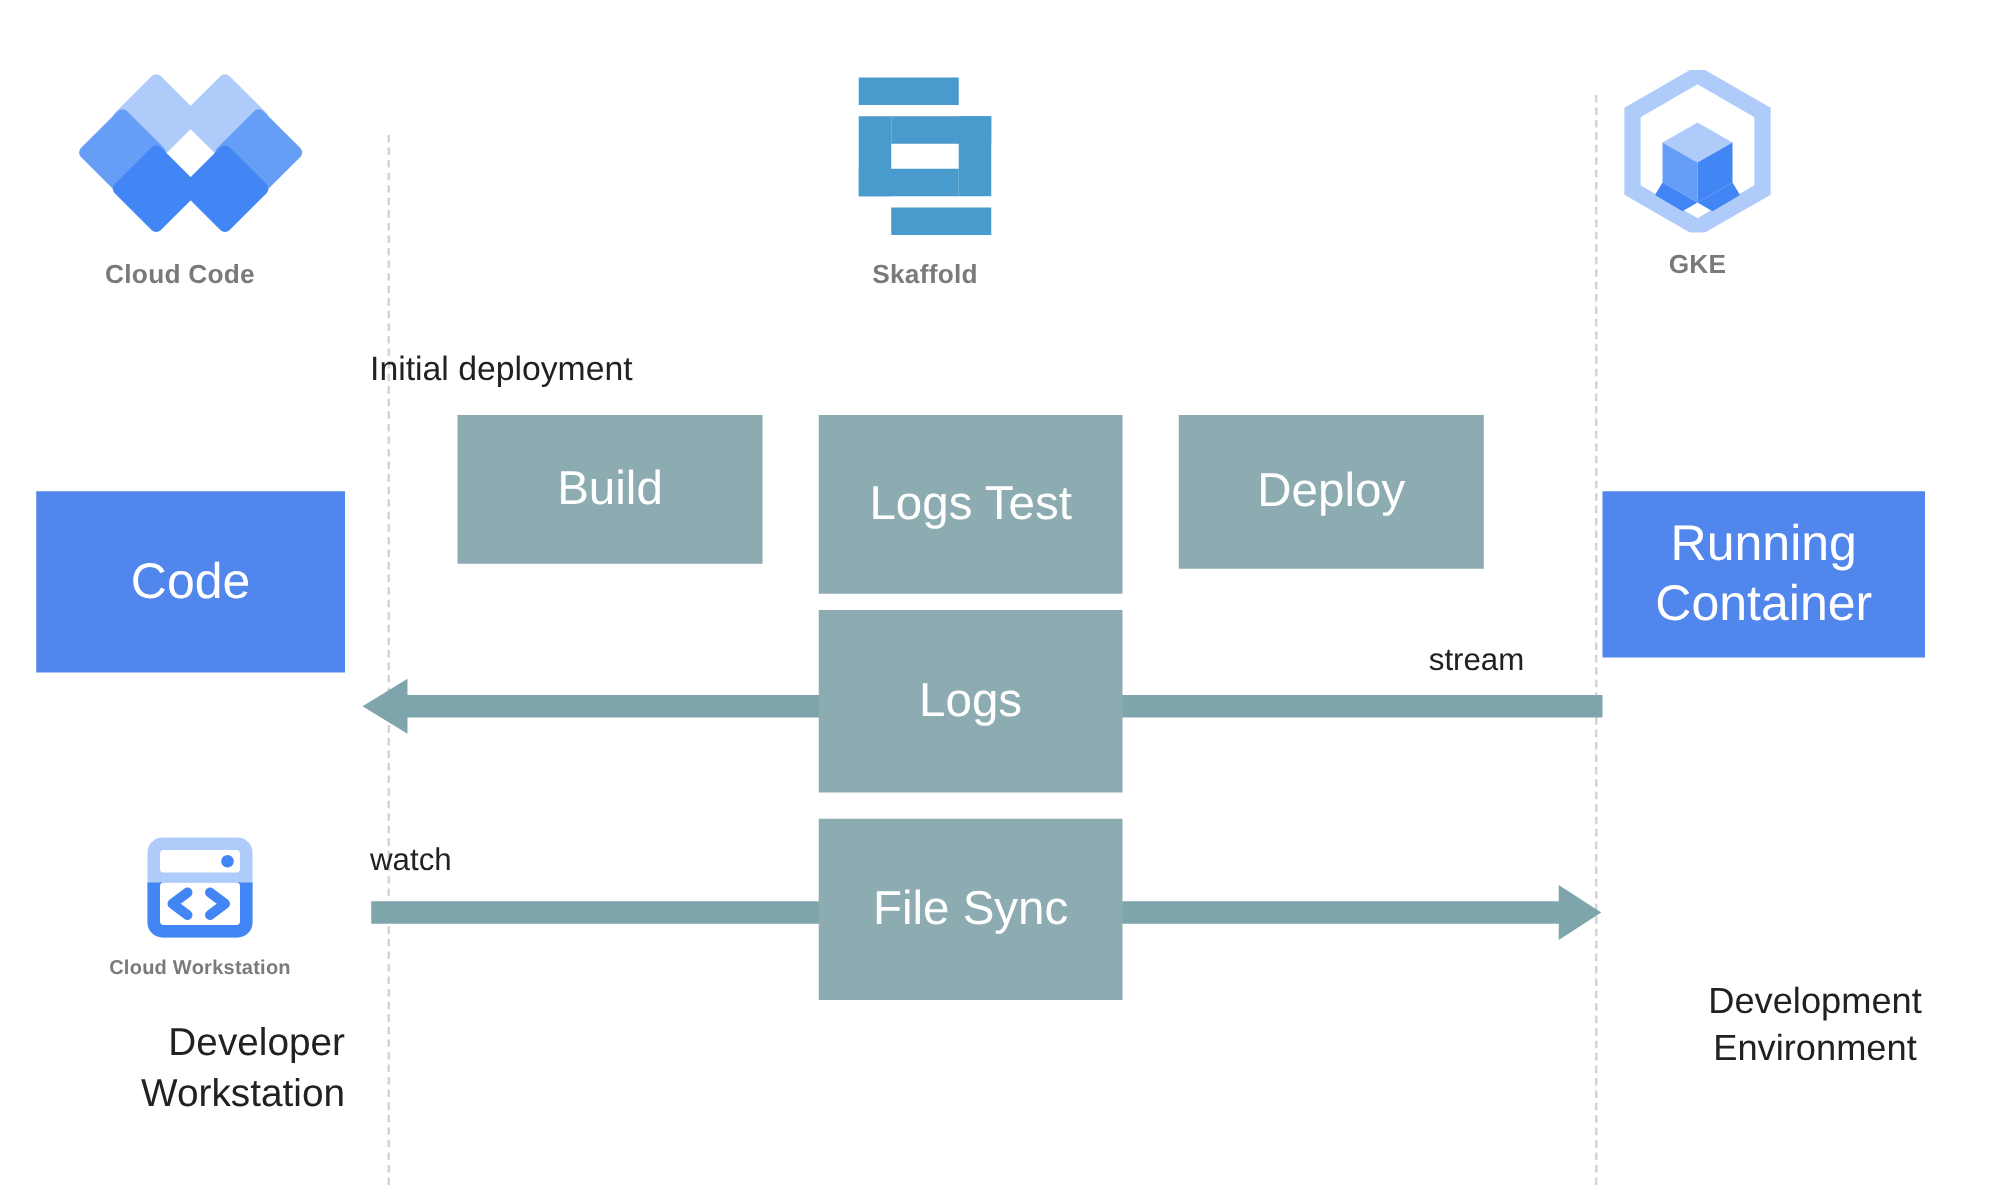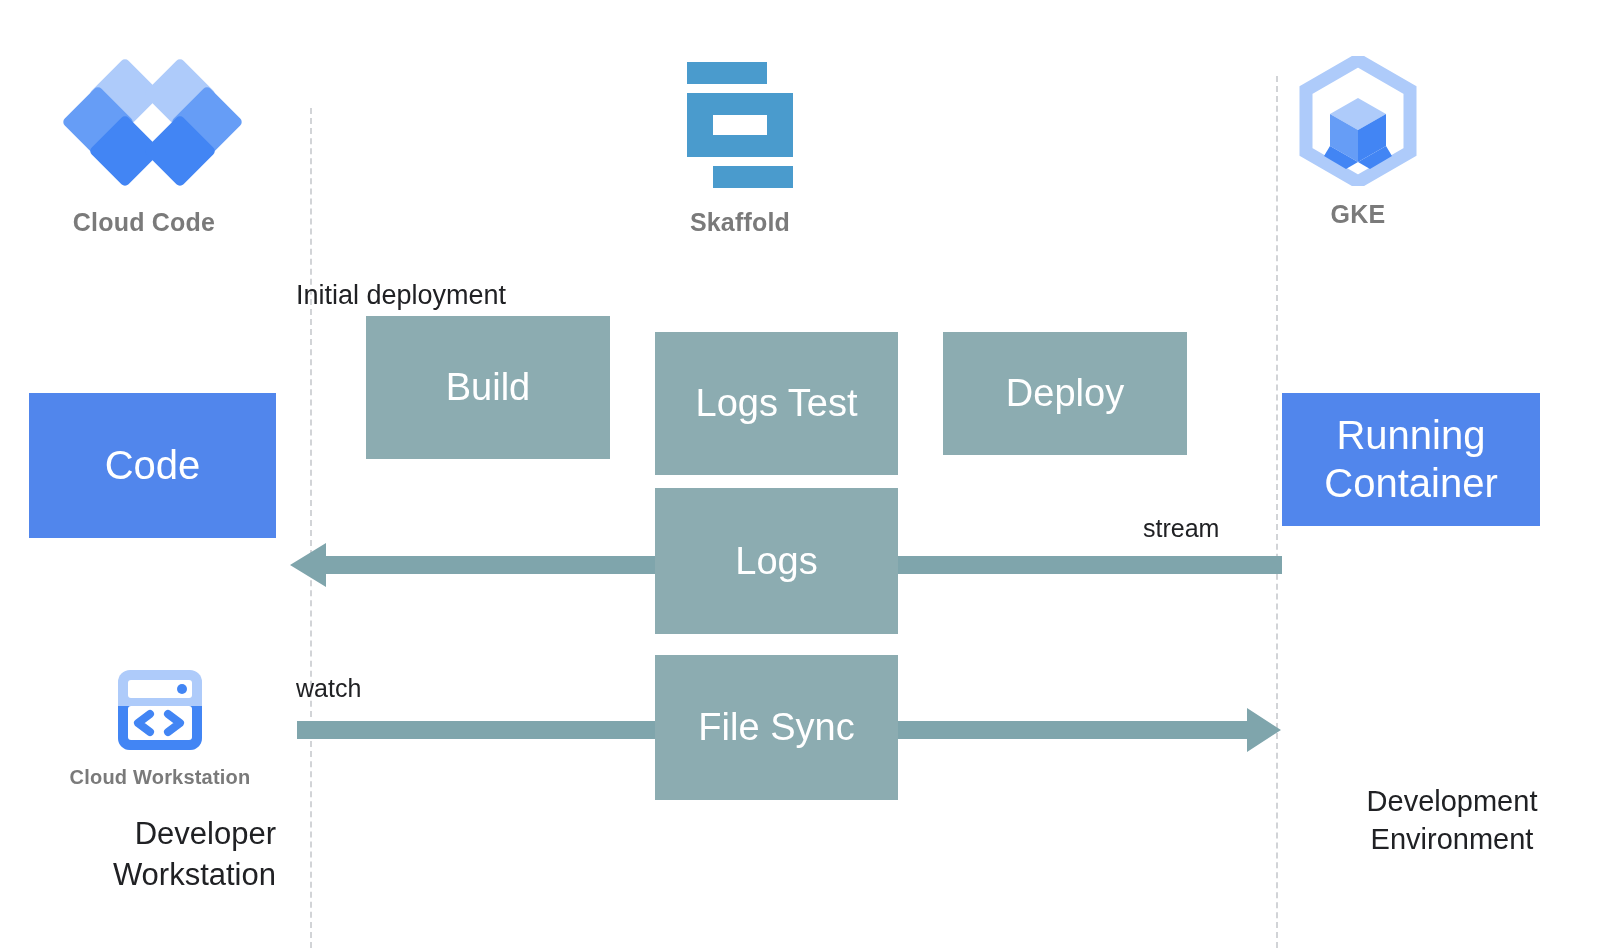--- a/index.html
+++ b/index.html
@@ -26,21 +26,21 @@
   }
   #boundary-left  { left: 310px; top: 108px; height: 840px; }
   #boundary-right { left: 1276px; top: 76px; height: 872px; }
 
   
   .logo-block {
     position: absolute;
     text-align: center;
   }
   .logo-caption {
-    font-size: 25px;
+    font-size: 21px;
     font-weight: bold;
     color: #7a7a7a;
     letter-spacing: 0.2px;
     white-space: nowrap;
   }
 
   #logo-cloud-code { left: 44px; top: 68px; width: 200px; }
   #logo-skaffold   { left: 640px; top: 62px; width: 200px; }
   #logo-gke        { left: 1258px; top: 56px; width: 200px; }
 
@@ -79,21 +79,21 @@
     background: #8cacb1;
     color: #ffffff;
     display: flex;
     align-items: center;
     justify-content: center;
     text-align: center;
     font-size: 38px;
     font-weight: 400;
     z-index: 6;
   }
-  #box-build     { left: 366px;  top: 316px; width: 244px; height: 143px; text-align: right; }
+  #box-build     { left: 366px;  top: 332px; width: 244px; height: 119px; text-align: right; }
   #box-unit-test { left: 655px;  top: 332px; width: 243px; height: 143px; }
   #box-deploy    { left: 943px;  top: 332px; width: 244px; height: 123px; }
   #box-logs      { left: 655px;  top: 488px; width: 243px; height: 146px; }
   #box-file-sync { left: 655px;  top: 655px; width: 243px; height: 145px; }
 
   
   .arrow-svg {
     position: absolute;
     z-index: 3;
   }
@@ -115,21 +115,21 @@
     left: 29px; top: 814px; width: 247px;
     text-align: right; font-size: 31px; white-space: normal;
   }
   #label-development-environment {
     left: 1322px; top: 782px; width: 260px;
     text-align: center; font-size: 29px; white-space: normal;
   }
 
   
   #logo-cloud-workstation { left: 60px; top: 662px; width: 200px; }
-  #logo-cloud-workstation .logo-caption { font-size: 20px; }
+  #logo-cloud-workstation .logo-caption { font-size: 16px; }
   .cw-art { position: relative; width: 96px; height: 96px; margin: 0 auto 8px; }
 </style>
 </head>
 <body>
 
 <div id="canvas">
 
   <div class="dashed-line" id="boundary-left"></div>
   <div class="dashed-line" id="boundary-right"></div>
 

